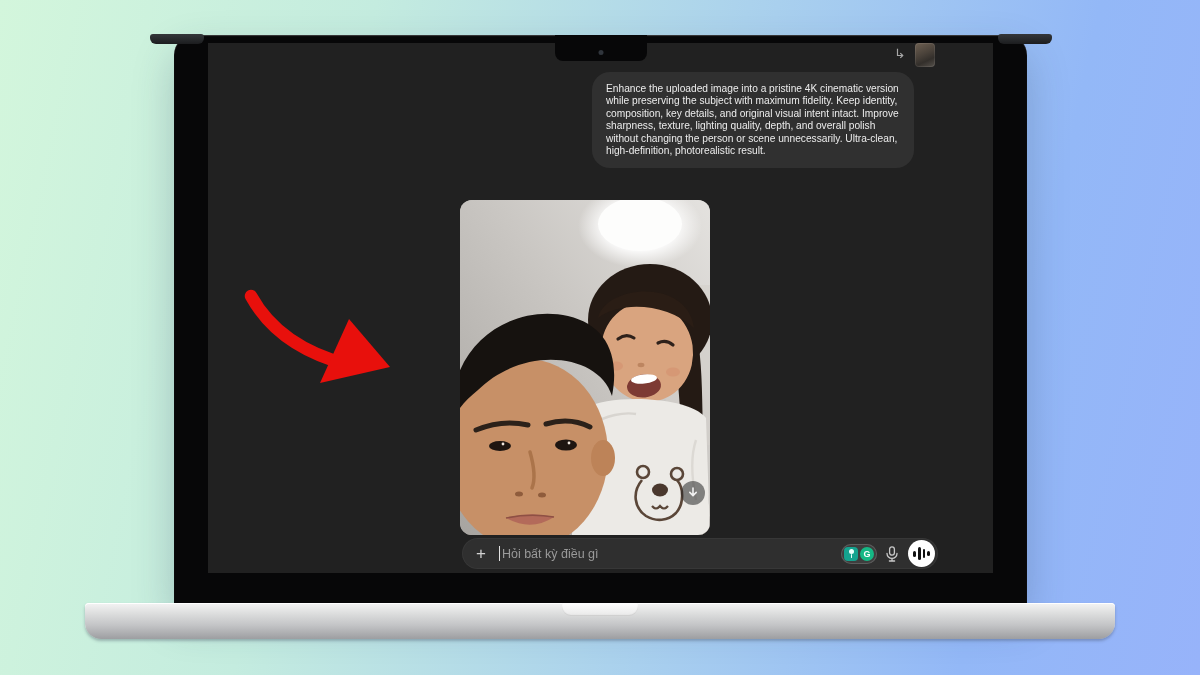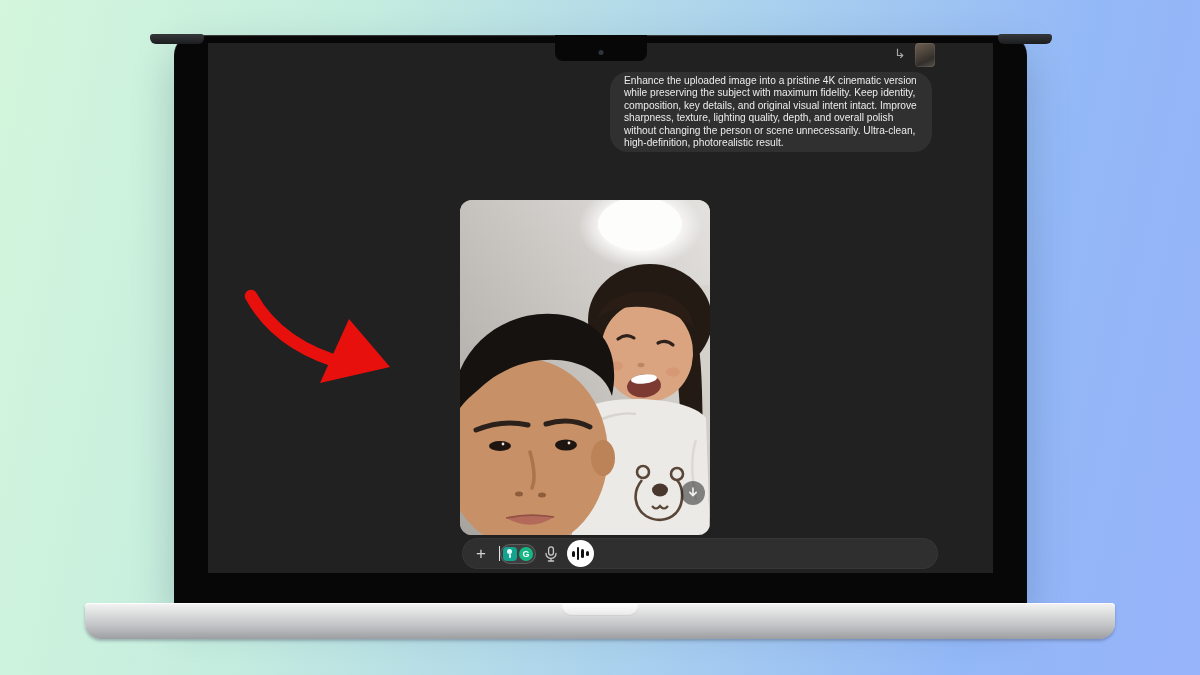--- a/index.html
+++ b/index.html
@@ -42,23 +42,23 @@
   .reply-glyph{
     position:absolute;left:686px;top:3px;color:#a8a8a8;font-size:14px;line-height:14px;
     transform:scaleY(.9);
   }
   .upload-thumb{
     position:absolute;left:707px;top:0px;width:20px;height:24px;border-radius:4px;
     background:linear-gradient(155deg,#6e6052 0%,#4a423a 45%,#332f2b 70%,#57524c 100%);
     box-shadow:inset 0 0 0 1px rgba(255,255,255,.08);
   }
   .bubble{
-    position:absolute;left:402px;top:29px;width:294px;
+    position:absolute;left:384px;top:29px;width:294px;
     background:#303030;color:#ececec;border-radius:18px;
-    padding:3px 14px;font-size:10.2px;line-height:12.4px;letter-spacing:0px;
+    padding:11px 14px;font-size:10.2px;line-height:12.4px;letter-spacing:0px;
   }
   .photo{
     position:absolute;left:252px;top:157px;width:250px;height:335px;border-radius:12px;
     overflow:hidden;background:#b9b6b1;
   }
   .photo svg{display:block;}
   .download-btn{
     position:absolute;left:221px;top:281px;width:24px;height:24px;border-radius:50%;
     background:rgba(40,40,40,.55);display:flex;align-items:center;justify-content:center;
   }
@@ -177,20 +177,21 @@
       <div class="download-btn">
         <svg width="12" height="13" viewBox="0 0 12 13">
           <path d="M6 1 V8 M2.8 5.4 L6 8.6 L9.2 5.4" stroke="#f0f0f0" stroke-width="1.6" fill="none" stroke-linecap="round" stroke-linejoin="round"></path>
         </svg>
       </div>
     </div>
 
     <div class="input-bar">
       <span class="plus-glyph">+</span>
       <span class="caret"></span>
+      <span class="placeholder">Hỏi bất kỳ điều gì</span>
       <span class="ext-badge">
         <span class="ext-pin"></span>
         <span class="ext-g">G</span>
       </span>
       <span class="mic">
         <svg width="12" height="16" viewBox="0 0 12 16">
           <rect x="3.6" y="0.8" width="4.8" height="8.4" rx="2.4" stroke="#c9c9c9" stroke-width="1.3" fill="none"></rect>
           <path d="M1 7.4 a5 5 0 0 0 10 0 M6 12.4 V15 M3.4 15 h5.2" stroke="#c9c9c9" stroke-width="1.3" fill="none" stroke-linecap="round"></path>
         </svg>
       </span>

